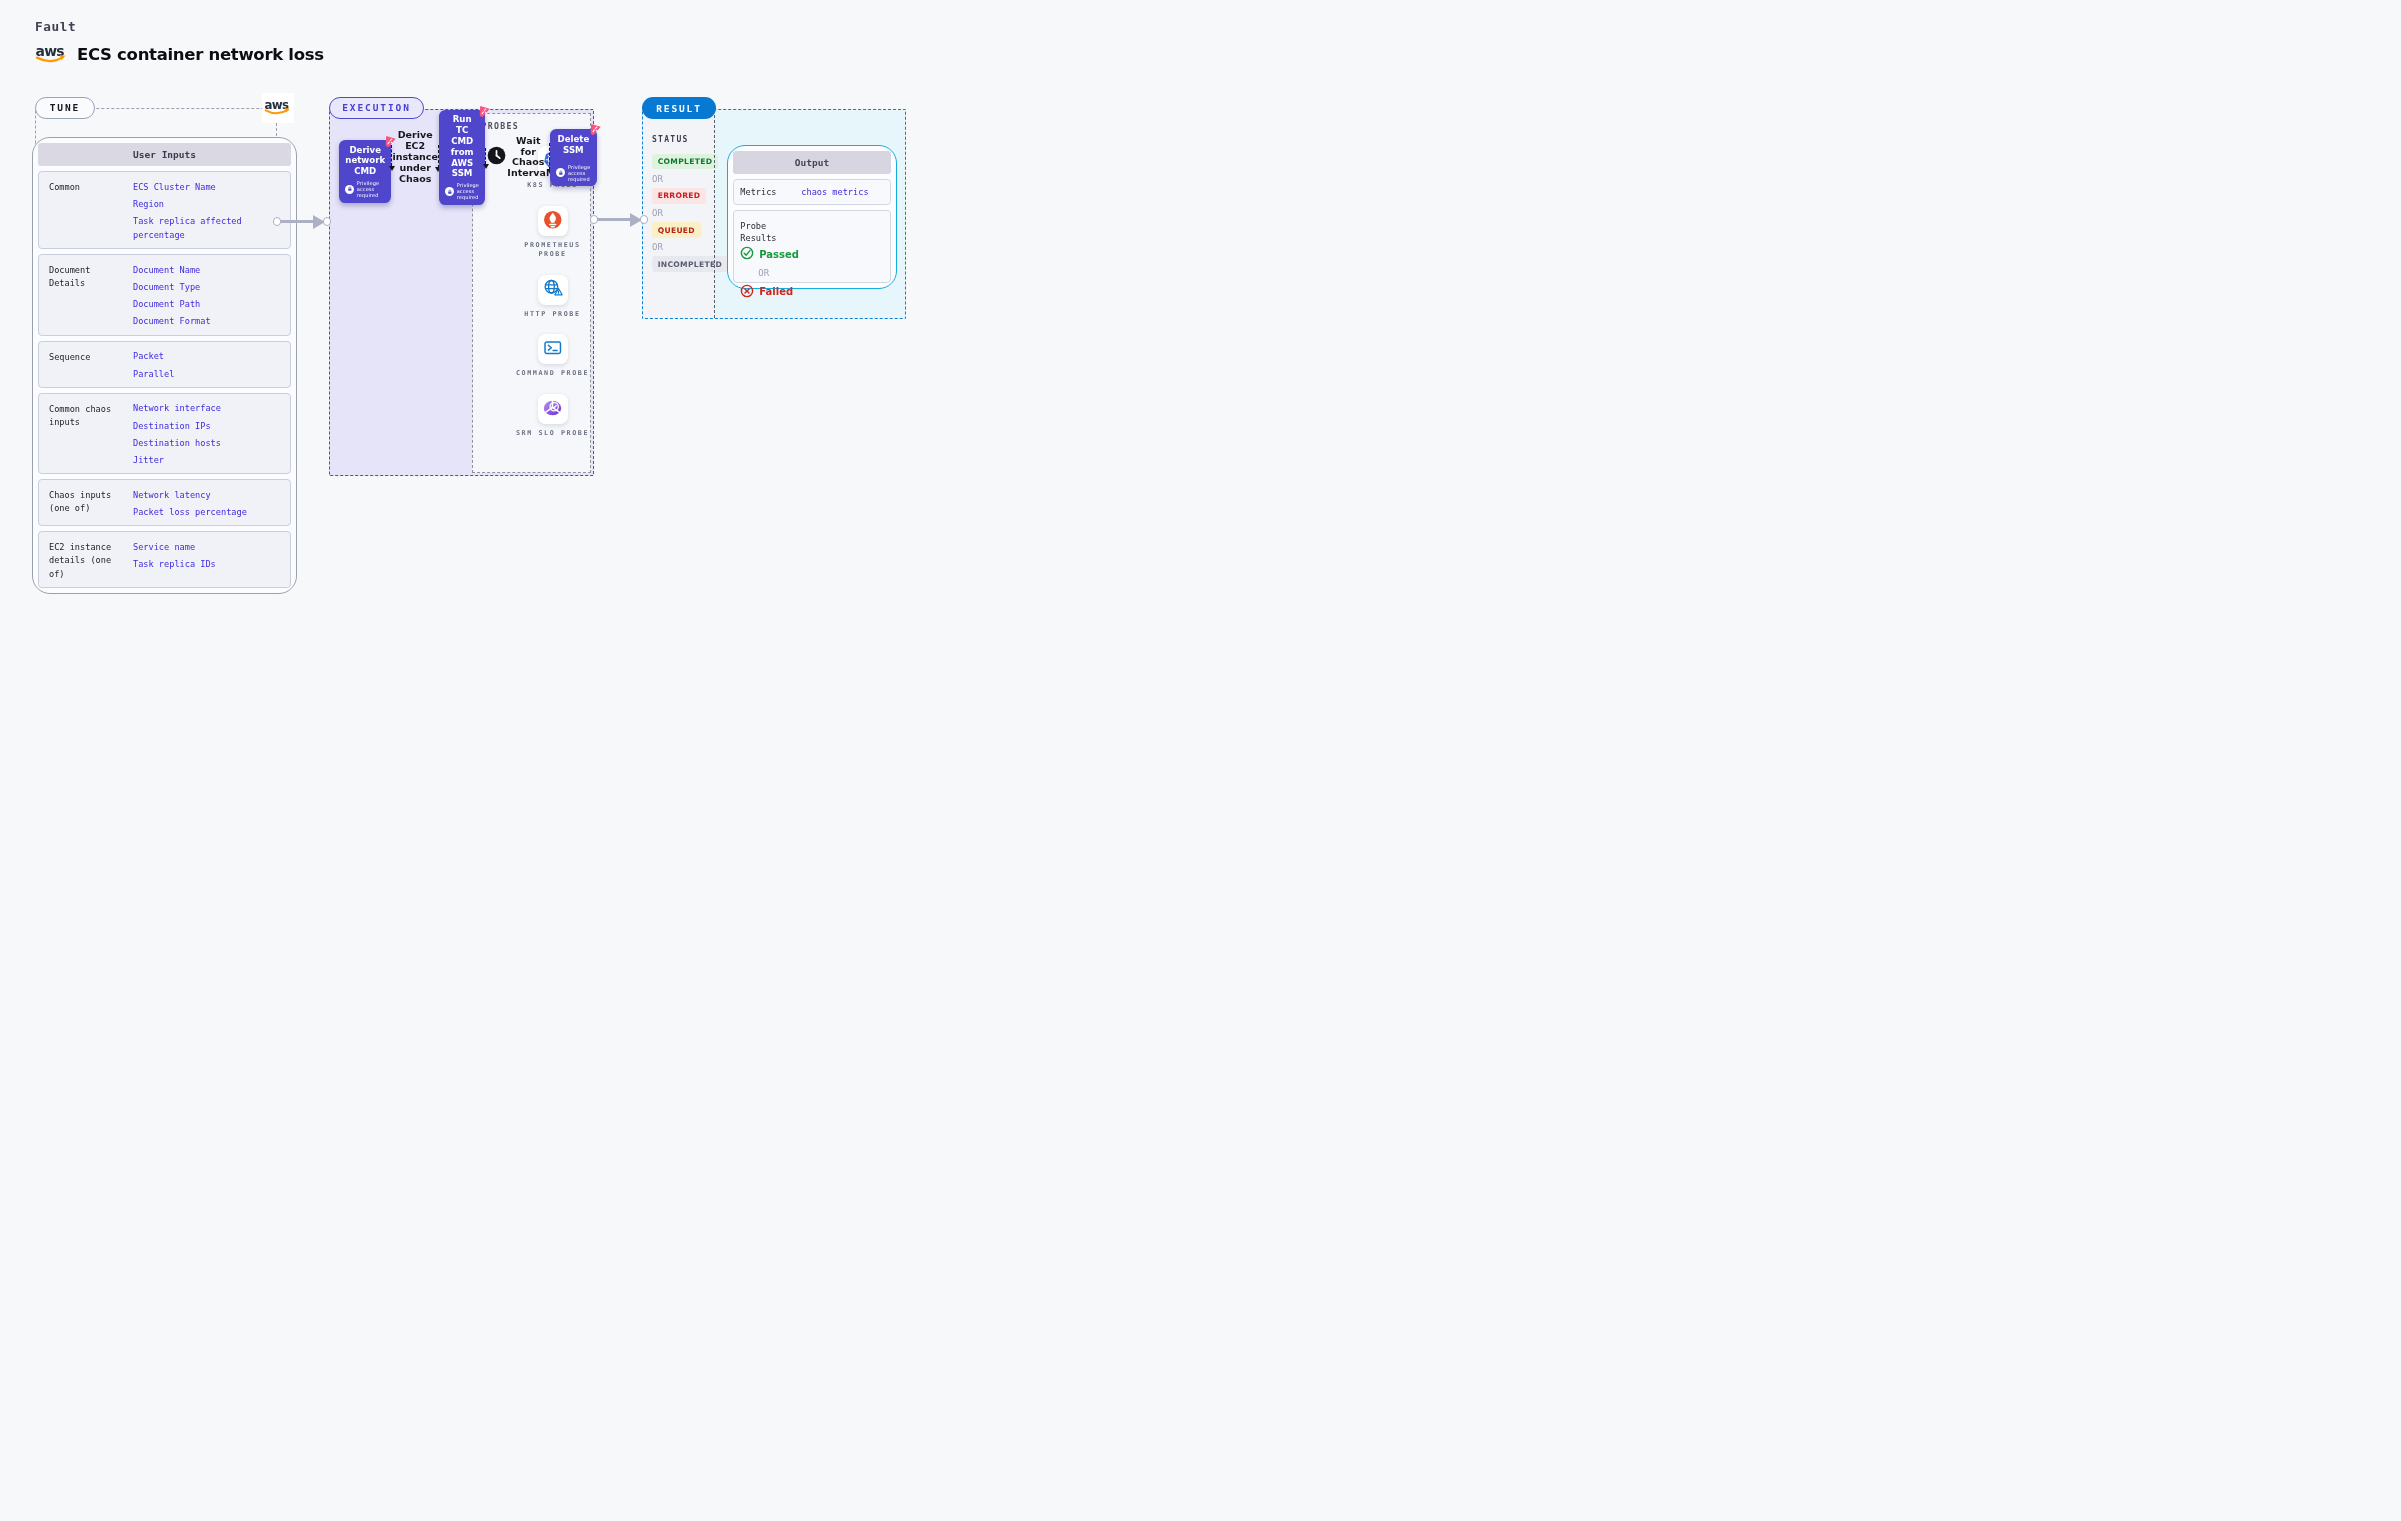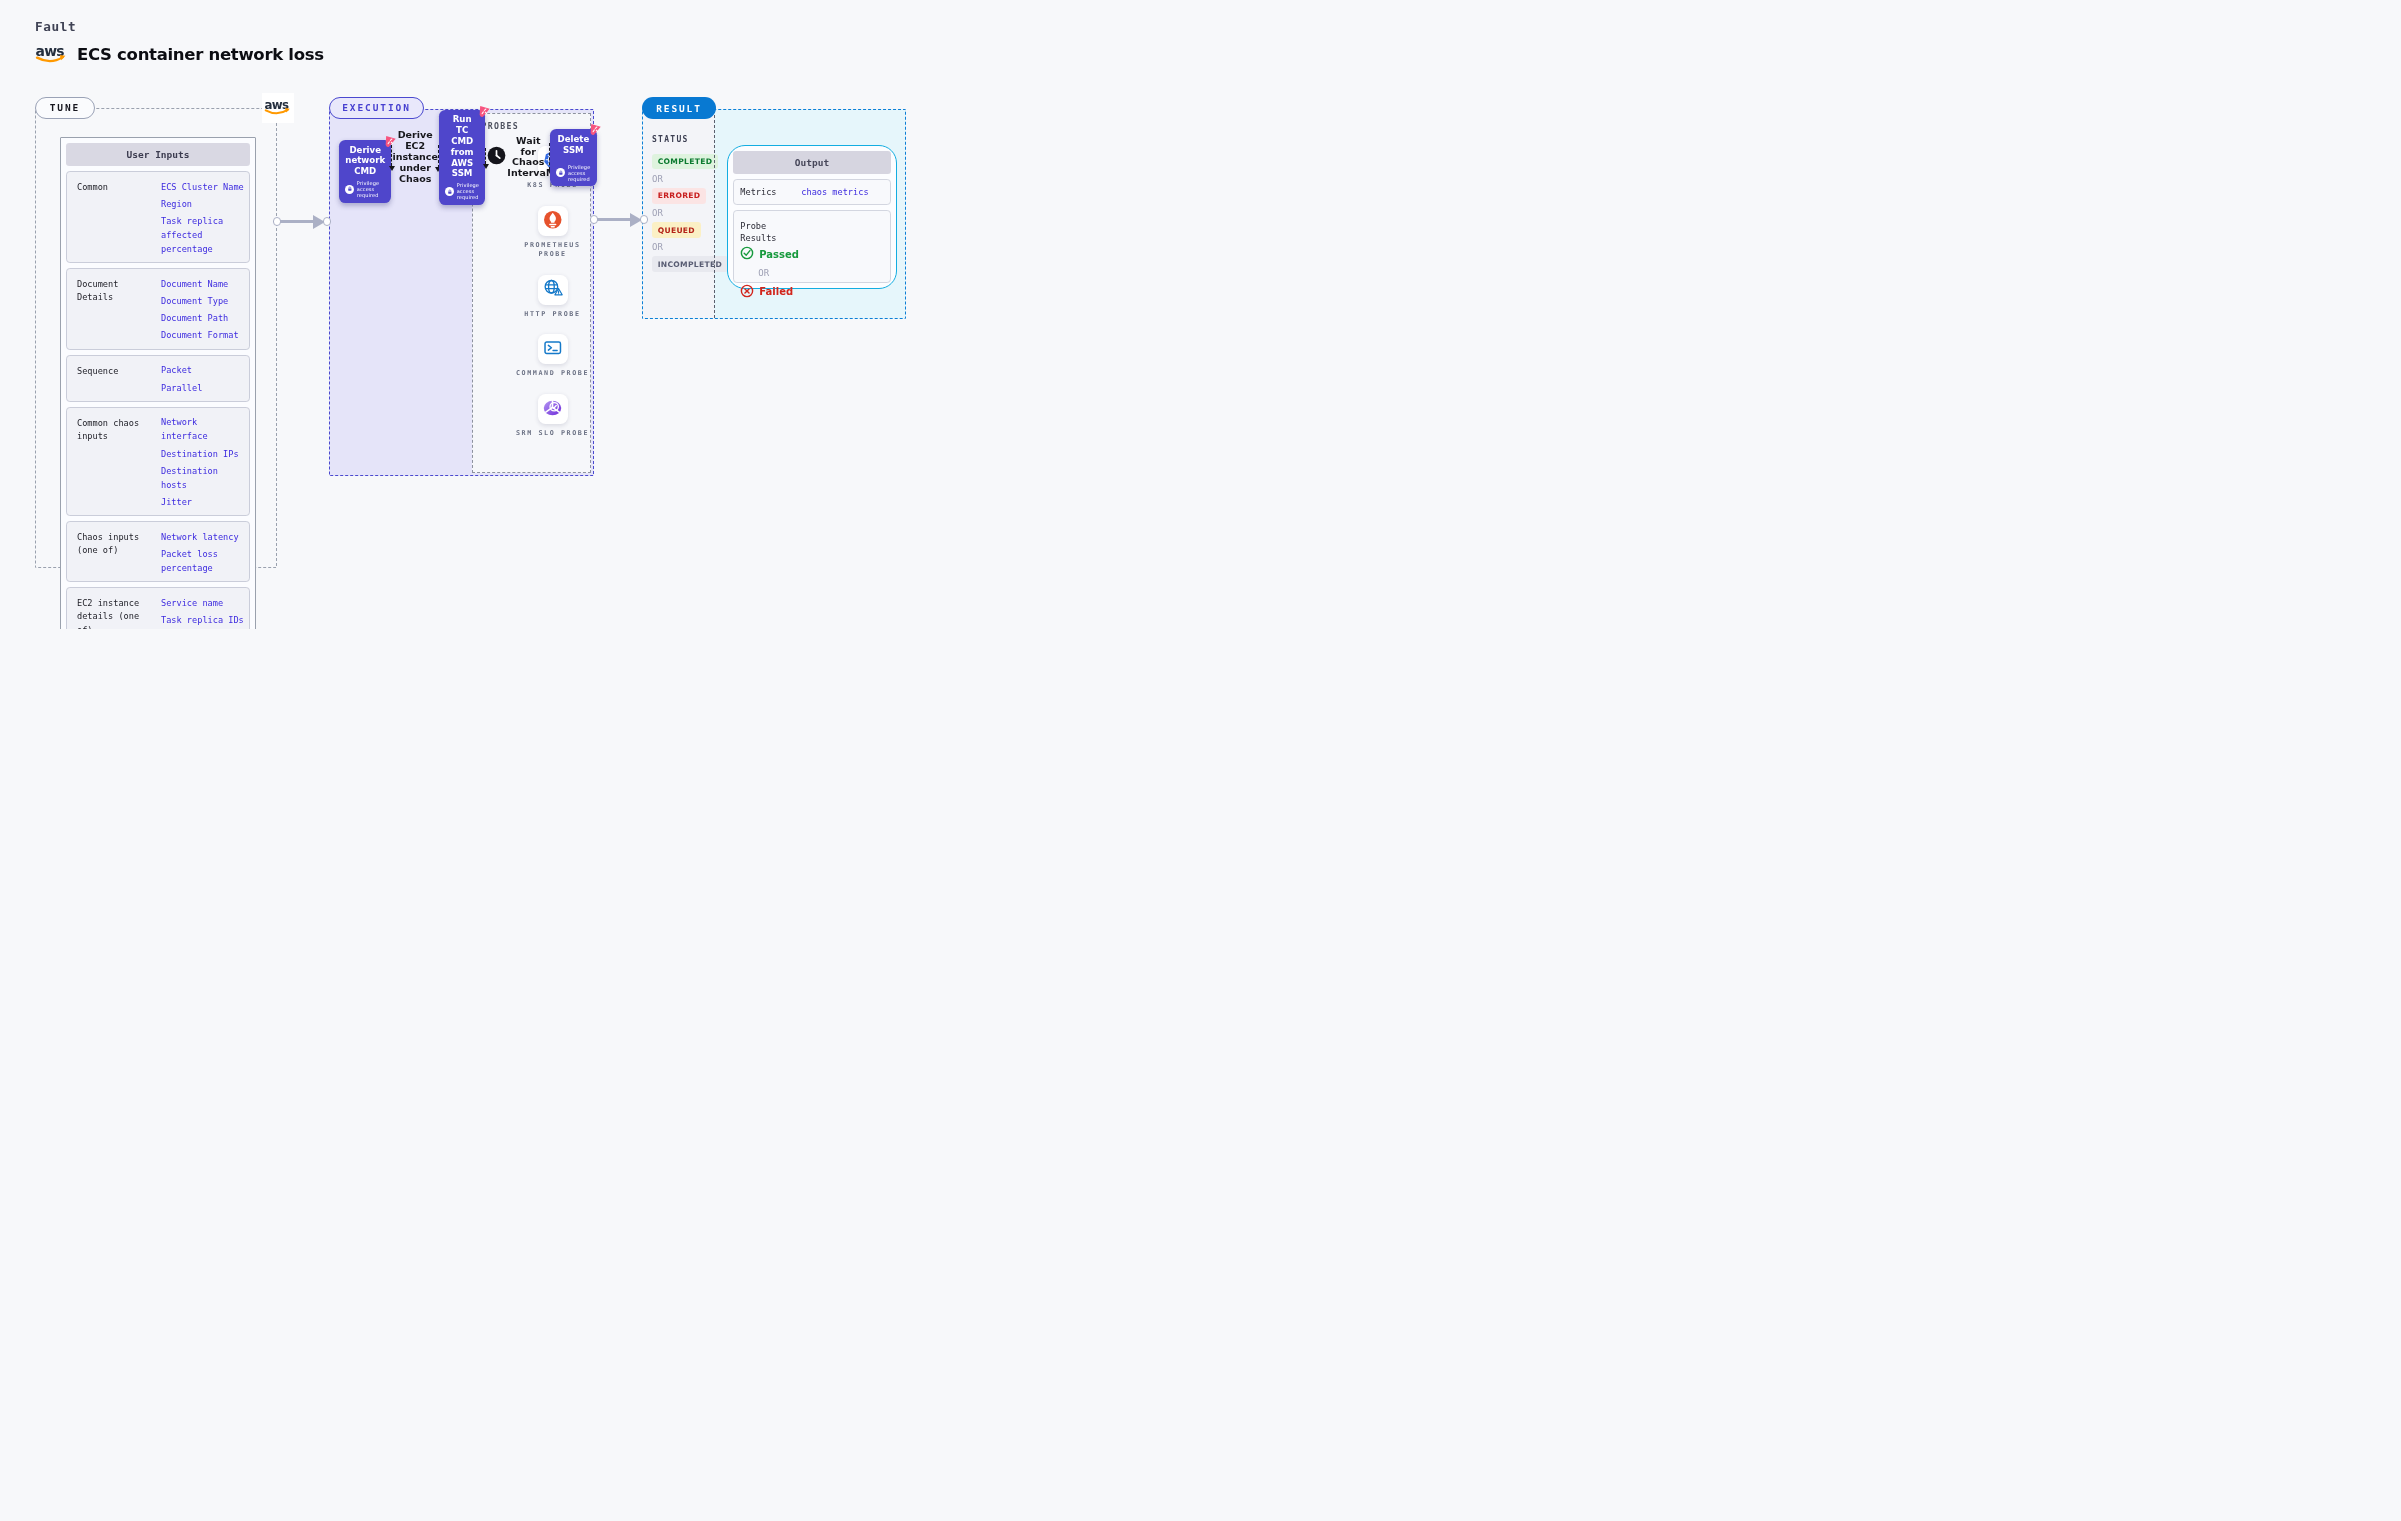--- a/index.html
+++ b/index.html
@@ -23,22 +23,22 @@
   .exec-badge{left:329px; top:97px; width:95px; height:21.5px; background:var(--badge-lavender-bg);
     border:1.9px solid var(--indigo); color:var(--indigo-ink);}
   .result-badge{left:642px; top:97px; width:74px; height:22px; background:var(--result-blue);
     color:#fff; border:none;}
 
   
   .tune-box{position:absolute; left:35px; top:108px; width:242px; height:460px;
     border:1.3px dashed var(--tune-border); border-radius:1.3px;}
   .aws-tile{position:absolute; left:262px; top:93px; width:32px; height:30px; background:#fff;
     display:flex; align-items:center; justify-content:center; z-index:4;}
-  .inputs-table{position:absolute; left:60px; top:137px; width:196px;
-    border:1.9px solid var(--table-border); border-radius:1px; background:#fbfcff; padding:5px; z-index:2;}
+  .inputs-table{position:absolute; left:32px; top:137px; width:265px;
+    border:1.9px solid var(--table-border); border-radius:18px; background:#fbfcff; padding:5px; z-index:2;}
   .inputs-header{height:23px; background:var(--table-header-bg); border-radius:3.2px;
     display:flex; align-items:center; justify-content:center;
     font-family:"DejaVu Sans Mono",monospace; font-weight:bold; font-size:9.5px; color:var(--table-header-ink);}
   .input-row{margin-top:5px; background:var(--row-bg); border:1px solid var(--row-border);
     border-radius:3.8px; padding:6.3px 5px 6.3px 5px; display:flex;}
   .row-label{width:89px; padding:2.5px 3.8px 0 5px; font-family:"DejaVu Sans Mono",monospace;
     font-size:8.6px; line-height:13.3px; color:var(--label-ink);}
   .row-values{flex:1; padding-top:1.3px;}
   .row-values div{font-family:"DejaVu Sans Mono",monospace; font-size:8.6px; line-height:14px;
     color:var(--value-blue); margin-bottom:3.2px;}

